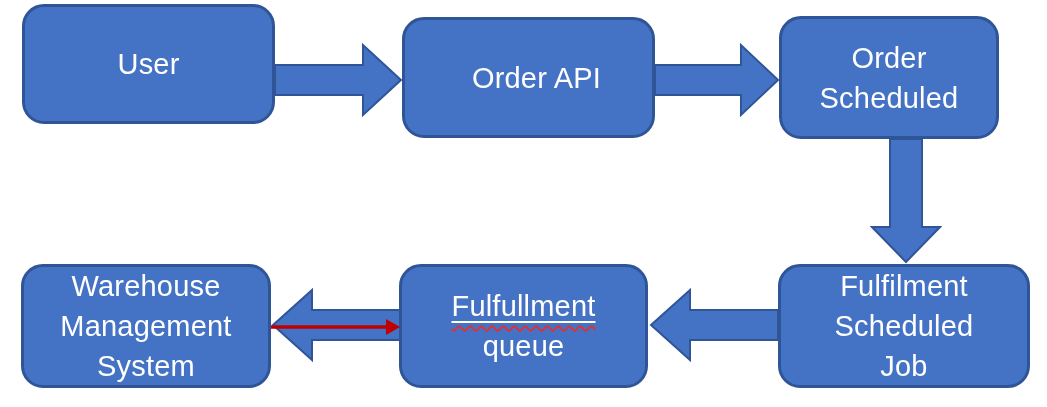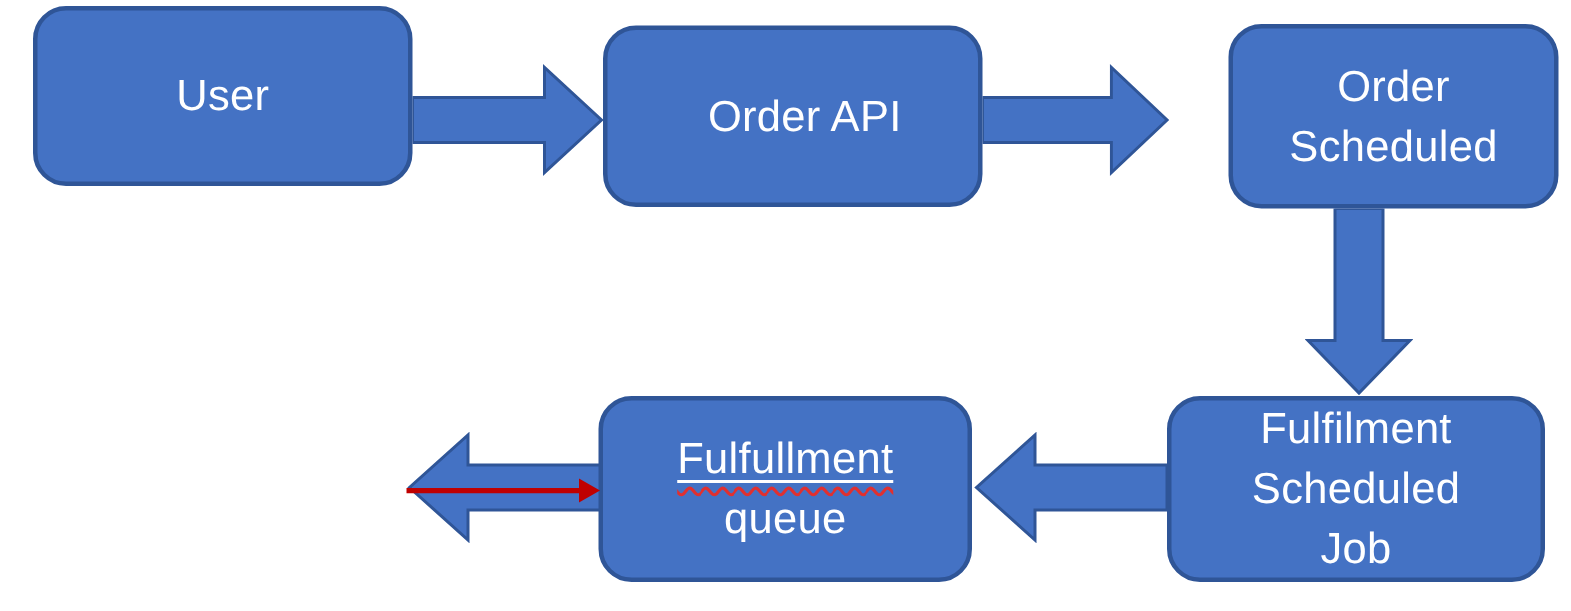--- a/index.html
+++ b/index.html
@@ -54,38 +54,43 @@
 <div class="canvas">
 
   <div class="node" style="left:22px; top:4px; width:253px; height:120px;">
     <div class="line">User</div>
   </div>
 
   <div class="node" style="left:402px; top:17px; width:253px; height:121px;padding-left:16px;">
     <div class="line">Order API</div>
   </div>
 
-  <div class="node" style="left:779px; top:16px; width:220px; height:123px;margin-left:40px;">
+  <div class="node" style="left:779px; top:16px; width:220px; height:123px;">
     <div class="line">Order</div>
     <div class="line">Scheduled</div>
   </div>
 
   <div class="node" style="left:399px; top:264px; width:249px; height:124px;">
     <div class="line">
       <span class="u"><span class="sq">Fulfullment</span></span>
     </div>
     <div class="line">queue</div>
   </div>
 
   <div class="node" style="left:778px; top:264px; width:252px; height:124px;">
     <div class="line">Fulfilment</div>
     <div class="line">Scheduled</div>
     <div class="line">Job</div>
   </div>
 
+  <div class="node" style="left:21px; top:264px; width:250px; height:124px;">
+    <div class="line">Warehouse</div>
+    <div class="line">Management</div>
+    <div class="line">System</div>
+  </div>
 
   <svg class="arrow" style="left:275px; top:42px;" width="128" height="76" viewBox="0 0 128 76" preserveAspectRatio="none">
     <polygon points="0,23 88,23 88,3 126,38 88,73 88,53 0,53" fill="#4472C4" stroke="#2F5597" stroke-width="2"></polygon>
   </svg>
 
   <svg class="arrow" style="left:655px; top:42px;" width="125" height="76" viewBox="0 0 128 76" preserveAspectRatio="none">
     <polygon points="0,23 88,23 88,3 126,38 88,73 88,53 0,53" fill="#4472C4" stroke="#2F5597" stroke-width="2"></polygon>
   </svg>
 
   <svg class="arrow" style="left:870px; top:139px;" width="72" height="125" viewBox="0 0 72 125" preserveAspectRatio="none">

